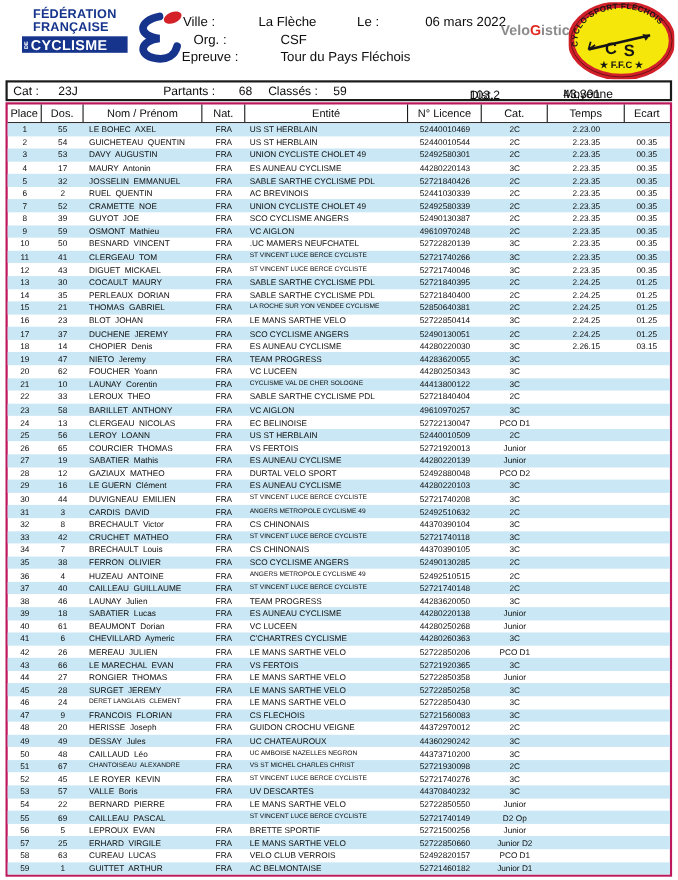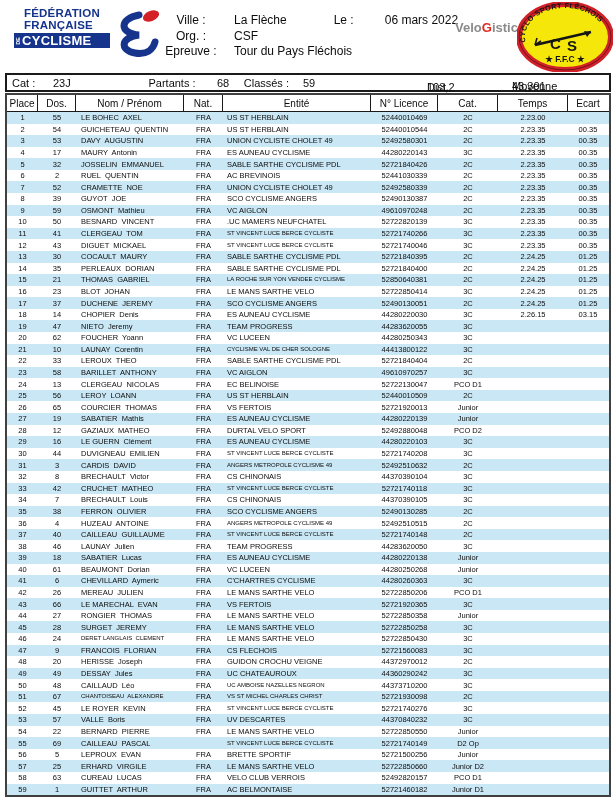--- a/index.html
+++ b/index.html
@@ -3,55 +3,55 @@
 <meta charset="utf-8">
 <style>
   * { margin:0; padding:0; box-sizing:border-box; }
   html,body { width:616px; height:800px; overflow:hidden; background:#ffffff;
     font-family:"Liberation Sans", sans-serif; color:#0d0d0d; }
   .page { position:relative; width:616px; height:800px; background:#fff; }
 
   
   .hdr { position:absolute; top:0; left:0; width:616px; height:72px; }
 
-  .ffc { position:absolute; left:10px; top:7px; width:155px; height:58px; }
+  .ffc { position:absolute; left:16px; top:7px; width:155px; height:58px; }
   .ffc-l1 { font-size:11.5px; font-weight:700; color:#16348c; letter-spacing:.2px; line-height:12px; padding-left:14px;}
   .ffc-l2 { font-size:11.5px; font-weight:700; color:#16348c; letter-spacing:.2px; line-height:12px; padding-left:14px;}
   .ffc-bar { margin-top:2px; margin-left:4px; width:96px; height:15px; background:#16348c; color:#fff;
     display:flex; align-items:center; font-weight:700; }
   .ffc-de { font-size:5px; transform:rotate(-90deg); width:8px; text-align:center; }
   .ffc-cyc { font-size:13px; letter-spacing:.3px; }
   .ffc-swoosh { position:absolute; right:0; top:0; }
 
   .info { position:absolute; left:160px; top:13px; width:300px; font-size:12px; }
   .info-row { display:flex; line-height:15.5px; }
   .info-label { width:62px; text-align:center; margin-right:12px; }
   .info-label2 { margin-left:26px; margin-right:10px; }
-  .info-val { white-space:pre; }
+  .info-val { white-space:pre;margin-left:21px; }
 
   .velogistic { position:absolute; left:455px; top:20px; font-size:13px; font-weight:700; color:#8b8b8b; }
   .velogistic .red { color:#e02b20; }
 
   .club-logo { position:absolute; left:517px; top:2px; }
 
   
   .summary { position:absolute; left:5px; top:73px; width:606px; height:19px;
     border:2px solid #1a1a1a; background:#fff; }
   .summary span { position:absolute; top:2px; font-size:11px; }
   .s-cat-label   { left:5px; }
   .s-cat-val     { left:46px; }
   .s-part-label  { left:130px; width:70px; text-align:center; }
   .s-part-val    { left:210px; }
   .s-class-label { left:232px; width:50px; text-align:right; }
   .s-class-val   { left:296px; }
   .s-dist        { left:420px; top:4px !important; font-size:8px !important; }
   .s-moy         { left:505px; top:3px !important; font-size:9.5px !important; }
 
   
-  .table { position:absolute; left:5px; top:93px; width:606px; border:2px solid #404040; background:#fff; }
+  .table { position:absolute; left:5px; top:93px; width:606px; border:2px solid #be185d; background:#fff; }
   .thead { display:flex; height:17px; border-bottom:1.5px solid #1a1a1a; }
   .th { display:flex; align-items:center; justify-content:center; font-size:10px;
     border-right:1px solid #1a1a1a; height:100%; }
   .th:last-child { border-right:none; }
   .tbody { width:100%; }
   .tr { display:flex; height:11.58px; }
   .tr:nth-child(odd) { background:#c9e7f4; }
   .td { display:flex; align-items:center; justify-content:center; font-size:7.5px;
     white-space:pre; overflow:hidden; line-height:11px; }
   .td.small { font-size:6px; }

